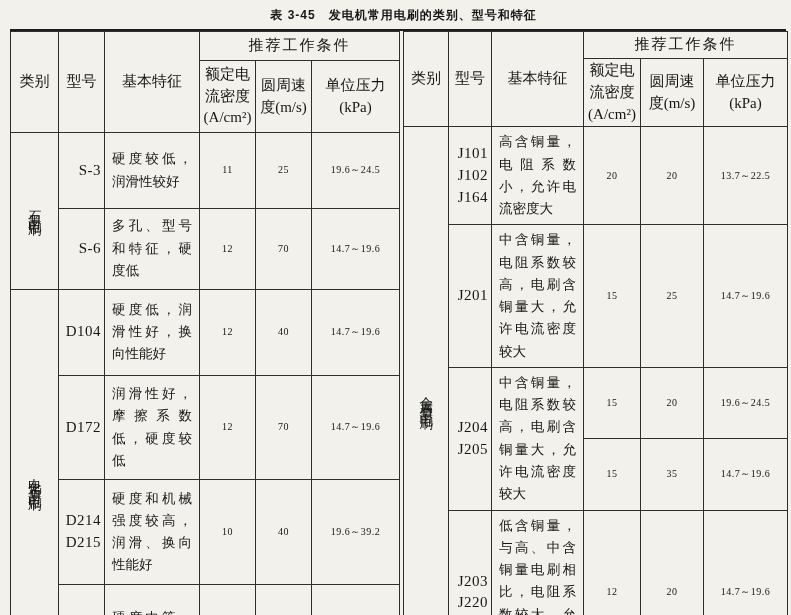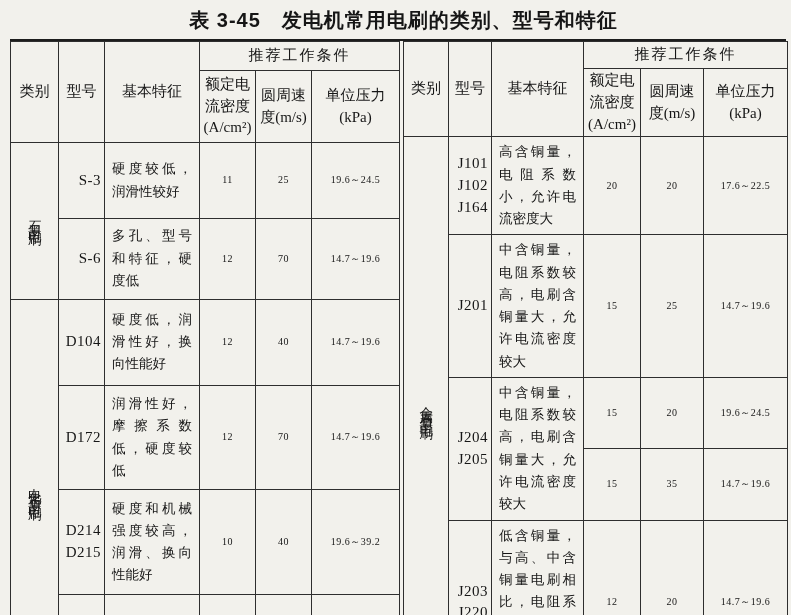--- a/index.html
+++ b/index.html
@@ -7,21 +7,21 @@
     width: 791px; height: 615px;
     background: #f2f1ec;
     color: #161616;
     font-family: "Liberation Serif", serif;
     overflow: hidden;
   }
   .page-title {
     text-align: center;
     font-family: "Liberation Sans", sans-serif;
     font-weight: bold;
-    font-size: 20px;
+    font-size: 12px;
     letter-spacing: 1px;
     padding: 7px 0 5px 16px;
     white-space: pre;
   }
   .tables-wrap {
     margin-left: 10px;
     width: 776px;
     display: flex;
     border-top: 2px solid #1d1d1d;
     border-bottom: 3px solid #1d1d1d;
@@ -177,21 +177,21 @@
 (kPa)</th>
     </tr>
     <tr class="rb1">
       <td rowspan="5" class="vcat"><span>金属石墨电刷</span></td>
       <td class="model-cell">J101
 J102
 J164</td>
       <td class="char-cell">高含铜量，电阻系数小，允许电流密度大</td>
       <td class="num-cell">20</td>
       <td class="num-cell">20</td>
-      <td class="num-cell">17.6～22.5</td>
+      <td class="num-cell">13.7～22.5</td>
     </tr>
     <tr class="rb2">
       <td class="model-cell">J201</td>
       <td class="char-cell">中含铜量，电阻系数较高，电刷含铜量大，允许电流密度较大</td>
       <td class="num-cell">15</td>
       <td class="num-cell">25</td>
       <td class="num-cell">14.7～19.6</td>
     </tr>
     <tr class="rb3">
       <td rowspan="2" class="model-cell">J204

